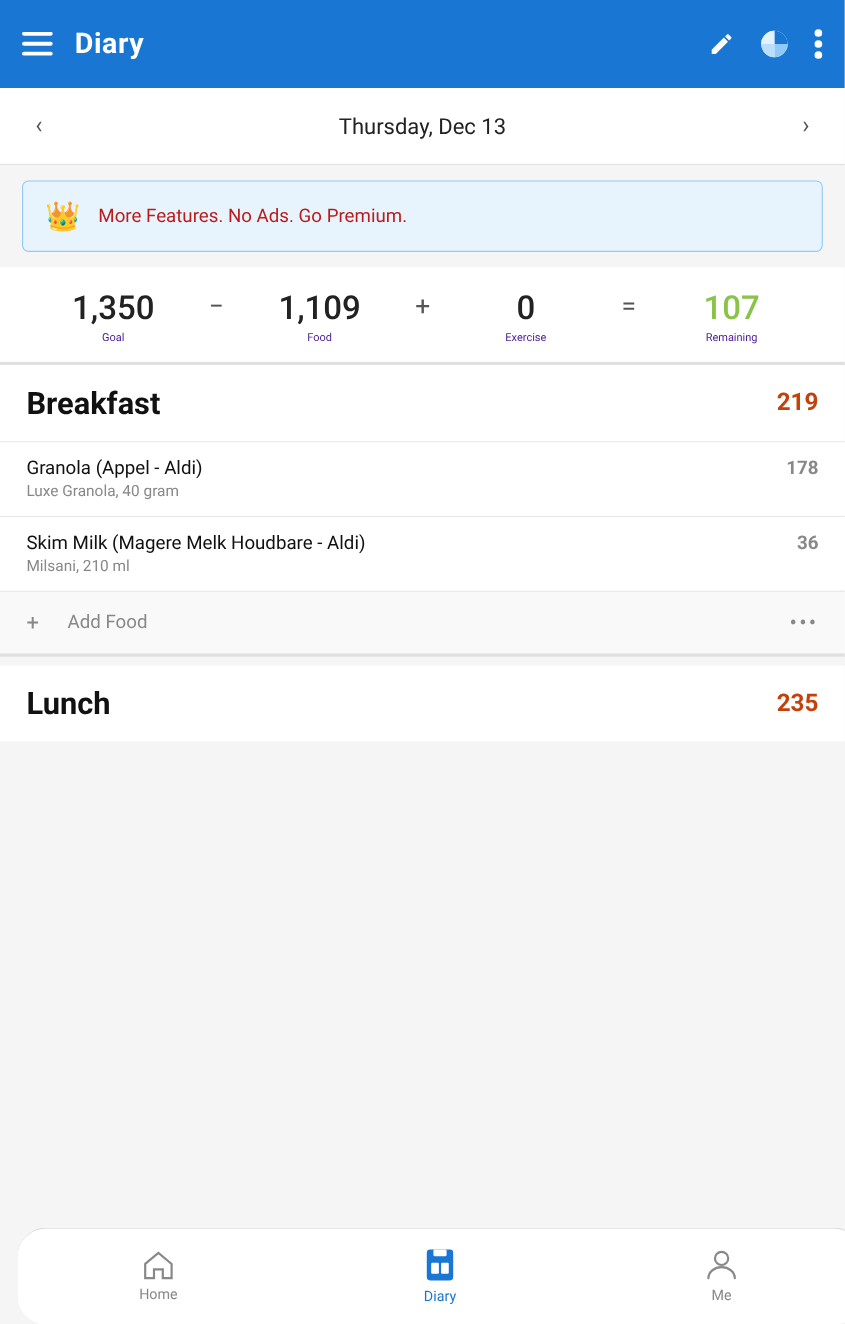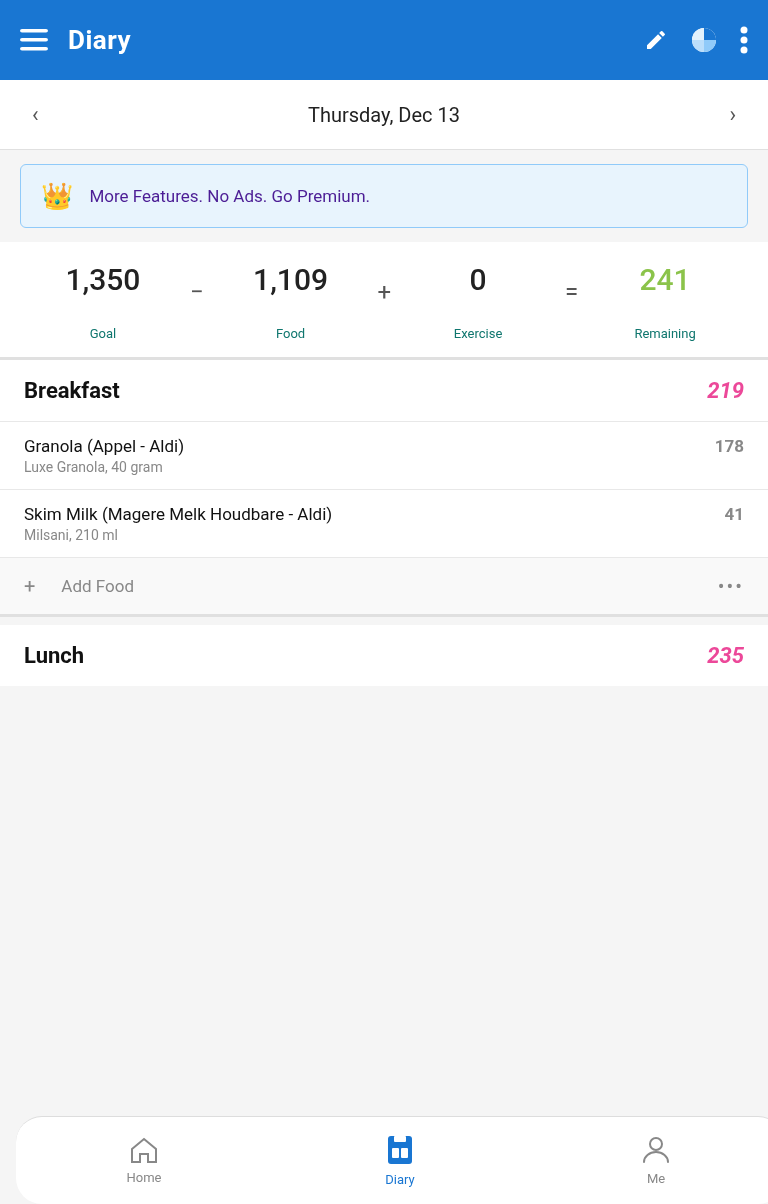--- a/index.html
+++ b/index.html
@@ -81,21 +81,21 @@
       background: #e8f4fd;
       border: 1.5px solid #90caf9;
       border-radius: 6px;
       padding: 16px 20px;
       display: flex;
       align-items: center;
       gap: 16px;
       cursor: pointer;
     }
     .premium-text {
-      color: #4c1d95;
+      color: #b91c1c;
       font-size: 17px;
     }
     .crown-icon {
       font-size: 26px;
     }
 
     
     .calorie-summary {
       background: white;
       padding: 20px 24px 10px 24px;
@@ -104,33 +104,32 @@
       display: flex;
       align-items: center;
       justify-content: space-between;
       padding-bottom: 6px;
     }
     .calorie-item {
       display: flex;
       flex-direction: column;
       align-items: center;
       flex: 1;
-      gap: 25px;
     }
     .calorie-value {
       font-size: 30px;
       font-weight: 500;
       color: #222;
     }
     .calorie-value.remaining {
       color: #8BC34A;
     }
     .calorie-label {
-      font-size: 13px;
-      color: #0f766e;
+      font-size: 10px;
+      color: #4c1d95;
       margin-top: 4px;
     }
     .calorie-operator {
       font-size: 24px;
       color: #555;
       flex: 0 0 auto;
       padding: 0 8px;
       padding-bottom: 20px;
     }
     .divider-thick {
@@ -144,29 +143,28 @@
       background: white;
       margin-top: 0;
     }
     .meal-header {
       display: flex;
       align-items: center;
       justify-content: space-between;
       padding: 18px 24px;
     }
     .meal-title {
-      font-size: 22px;
+      font-size: 28px;
       font-weight: bold;
       color: #111;
     }
     .meal-calories {
       font-size: 22px;
       font-weight: bold;
-      color: #ec4899;
-      font-style: italic;
+      color: #c2410c;
     }
 
     
     .food-item {
       display: flex;
       justify-content: space-between;
       padding: 14px 24px;
       border-top: 1px solid #e8e8e8;
       background: white;
       cursor: pointer;
@@ -330,21 +328,21 @@
         <span class="calorie-value">1,109</span>
         <span class="calorie-label">Food</span>
       </div>
       <span class="calorie-operator">+</span>
       <div class="calorie-item">
         <span class="calorie-value">0</span>
         <span class="calorie-label">Exercise</span>
       </div>
       <span class="calorie-operator">=</span>
       <div class="calorie-item">
-        <span class="calorie-value remaining">241</span>
+        <span class="calorie-value remaining">107</span>
         <span class="calorie-label">Remaining</span>
       </div>
     </div>
   </div>
 
   <div class="divider-thick"></div>
 
   <div class="meal-section">
     <div class="meal-header">
       <span class="meal-title">Breakfast</span>
@@ -357,21 +355,21 @@
         <div class="food-item-detail">Luxe Granola, 40 gram</div>
       </div>
       <span class="food-item-cal">178</span>
     </div>
 
     <div class="food-item">
       <div class="food-item-left">
         <div class="food-item-name">Skim Milk (Magere Melk Houdbare - Aldi)</div>
         <div class="food-item-detail">Milsani, 210 ml</div>
       </div>
-      <span class="food-item-cal">41</span>
+      <span class="food-item-cal">36</span>
     </div>
 
     <div class="add-food-row">
       <div class="add-food-left">
         <span class="plus-icon">+</span>
         <span class="add-food-text">Add Food</span>
       </div>
       <span class="dots-icon">•••</span>
     </div>
   </div>

